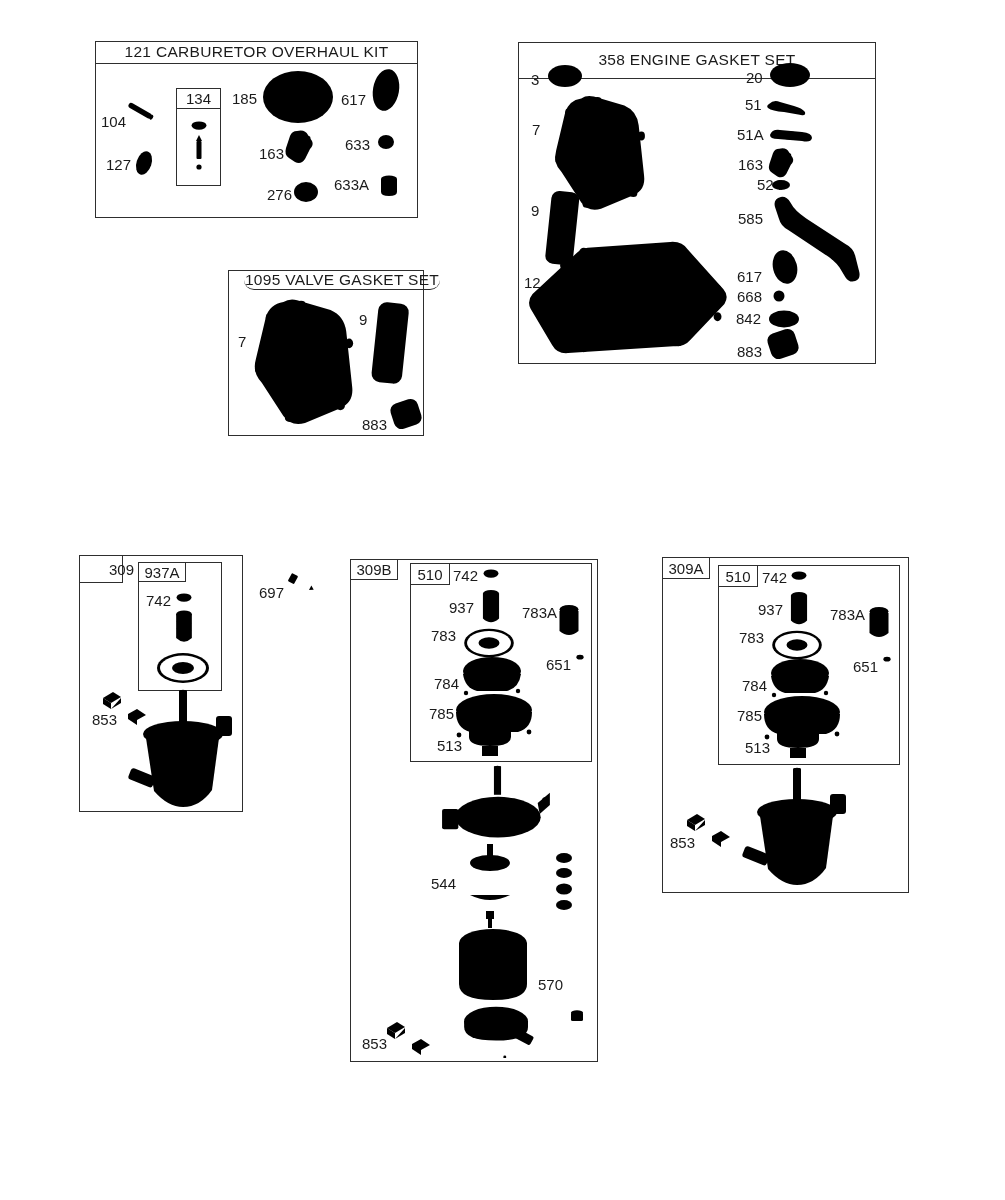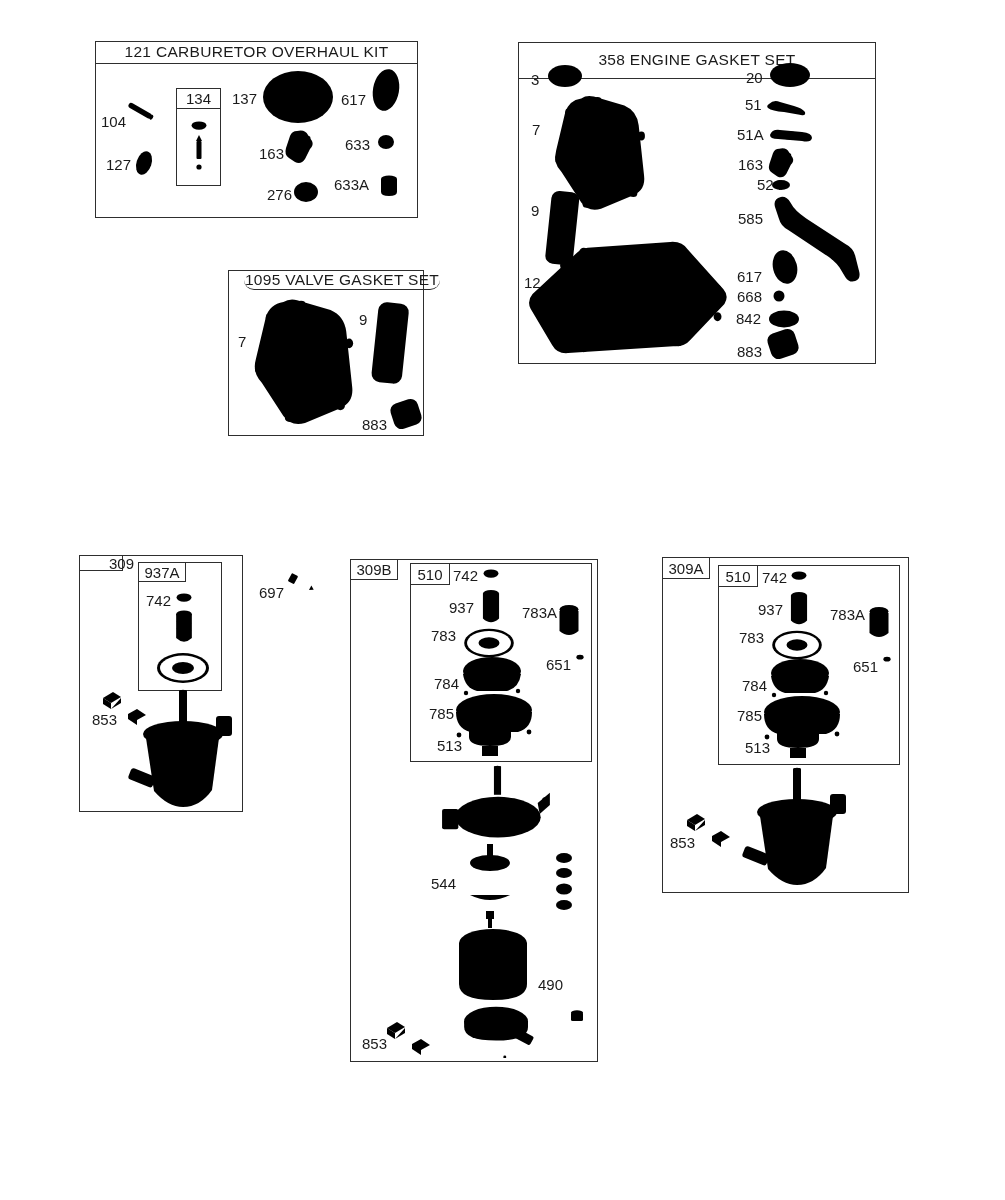--- a/index.html
+++ b/index.html
@@ -316,21 +316,21 @@
       <use href="#s-oval"></use>
     </svg>
   <div class="frame" style="left:176px;top:88px;width:45px;height:98px;"></div>
   <div class="band" style="left:176px;top:88px;width:45px;height:21px;">134</div>
   <svg class="ico" style="left:190px;top:119px;width:18px;height:13px;">
       <use href="#s-washer"></use>
     </svg>
   <svg class="ico" style="left:192px;top:134px;width:14px;height:40px;">
       <use href="#s-needle"></use>
     </svg>
-  <span class="lbl" style="left:232px;top:91px;">137</span>
+  <span class="lbl" style="left:232px;top:91px;">185</span>
   <svg class="ico" style="left:260px;top:68px;width:76px;height:58px;">
       <use href="#s-bigring"></use>
     </svg>
   <span class="lbl" style="left:341px;top:92px;">617</span>
   <svg class="ico" style="left:368px;top:66px;width:36px;height:48px;">
       <use href="#s-oval2"></use>
     </svg>
   <span class="lbl" style="left:259px;top:146px;">163</span>
   <svg class="ico" style="left:283px;top:128px;width:32px;height:38px;">
       <use href="#s-carbgasket"></use>
@@ -416,21 +416,21 @@
   <span class="lbl" style="left:359px;top:312px;">9</span>
   <svg class="ico" style="left:369px;top:298px;width:44px;height:92px;">
       <use href="#s-breather"></use>
     </svg>
   <span class="lbl" style="left:362px;top:417px;">883</span>
   <svg class="ico" style="left:388px;top:396px;width:36px;height:36px;">
       <use href="#s-g883"></use>
     </svg>
 
   <div class="frame" style="left:79px;top:555px;width:164px;height:257px;"></div>
-  <div class="tag" style="left:79px;top:555px;width:44px;height:16px;padding-left:41px;">309</div>
+  <div class="tag" style="left:79px;top:555px;width:44px;height:28px;padding-left:41px;">309</div>
   <div class="frame" style="left:138px;top:562px;width:84px;height:129px;"></div>
   <div class="tag" style="left:138px;top:562px;width:48px;height:20px;">937A</div>
   <span class="lbl" style="left:146px;top:593px;">742</span>
   <svg class="ico" style="left:175px;top:591px;width:18px;height:13px;">
       <use href="#s-washer"></use>
     </svg>
   <svg class="ico" style="left:172px;top:608px;width:24px;height:38px;">
       <use href="#s-helix"></use>
     </svg>
   <svg class="ico" style="left:151px;top:646px;width:64px;height:44px;">
@@ -500,21 +500,21 @@
     </svg>
   <svg class="ico" style="left:554px;top:881px;width:20px;height:16px;">
       <use href="#s-nut"></use>
     </svg>
   <svg class="ico" style="left:554px;top:898px;width:20px;height:14px;">
       <use href="#s-ringsm"></use>
     </svg>
   <svg class="ico" style="left:453px;top:926px;width:80px;height:78px;">
       <use href="#s-cyl"></use>
     </svg>
-  <span class="lbl" style="left:538px;top:977px;">490</span>
+  <span class="lbl" style="left:538px;top:977px;">570</span>
   <svg class="ico" style="left:568px;top:942px;width:18px;height:84px;">
       <use href="#s-bolt"></use>
     </svg>
   <svg class="ico" style="left:458px;top:998px;width:80px;height:60px;">
       <use href="#s-brushcap"></use>
     </svg>
   <span class="lbl" style="left:362px;top:1036px;">853</span>
   <svg class="ico" style="left:384px;top:1018px;width:52px;height:38px;">
       <use href="#s-conn"></use>
     </svg>

